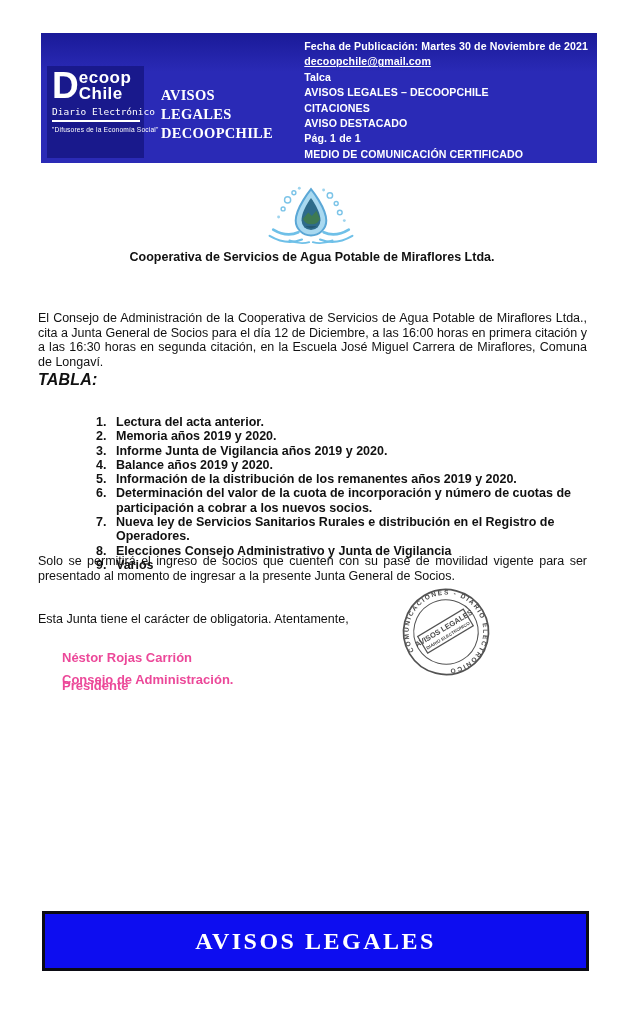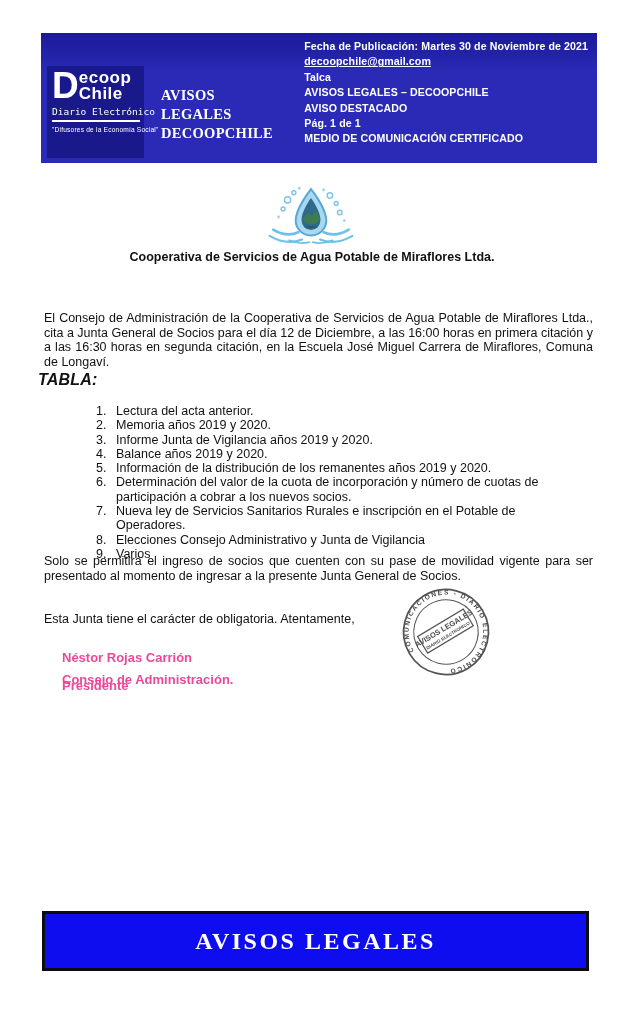--- a/index.html
+++ b/index.html
@@ -38,26 +38,26 @@
     font-size:10.6px; font-weight:bold; line-height:15.4px; letter-spacing:0.1px;
   }
   .hdr-email { text-decoration:underline; cursor:pointer; }
 
   
   .drop-logo { position:absolute; left:266px; top:183px; width:90px; height:68px; }
 
   
   .org-title { position:absolute; left:38px; top:250px; width:548px; text-align:center;
     font-size:12.5px; font-weight:bold; color:#111; }
-  .para { position:absolute; left:44px; width:549px; font-size:12.5px; line-height:14.6px;
+  .para { position:absolute; left:38px; width:549px; font-size:12.5px; line-height:14.6px;
     text-align:justify; color:#111; }
   .para1 { top:311px; }
   .tabla { position:absolute; left:38px; top:371px; font-size:16px; font-weight:bold;
     font-style:italic; color:#111; letter-spacing:0.2px; }
-  .agenda { position:absolute; left:38px; top:404px; width:549px; }
+  .agenda { position:absolute; left:38px; top:415px; width:549px;font-weight:bold; }
   .agenda ol { margin:0; padding-left:72px; }
   .agenda li { font-size:12.5px; line-height:14.3px; color:#111; padding-left:6px; }
   .para2 { top:554px; }
   .para3 { top:612px; width:420px; text-align:left; }
   .sig { position:absolute; left:38px; font-size:13px; font-weight:bold; color:#ec4899;padding-left:24px; }
   .sig-name { top:650px; }
   .sig-role { top:678px; }
   .sig-org  { top:672px; }
 
   
@@ -99,20 +99,21 @@
       <div>AVISOS</div>
       <div>LEGALES</div>
       <div>DECOOPCHILE</div>
     </div>
 
     <div class="hdr-info">
       <div>Fecha de Publicación: Martes 30 de Noviembre de 2021</div>
       <div class="hdr-email">decoopchile@gmail.com</div>
       <div>Talca</div>
       <div>AVISOS LEGALES – DECOOPCHILE</div>
+      <div>CITACIONES</div>
       <div>AVISO DESTACADO</div>
       <div>Pág. 1 de 1</div>
       <div>MEDIO DE COMUNICACIÓN CERTIFICADO</div>
     </div>
   </div>
 
   <div class="drop-logo">
     <svg viewBox="0 0 100 72" width="90" height="68">
 
       <g fill="none" stroke="#6fc0e8" stroke-linecap="round">
@@ -154,21 +155,21 @@
   <div class="tabla">TABLA:</div>
 
   <div class="agenda">
     <ol>
       <li>Lectura del acta anterior.</li>
       <li>Memoria años 2019 y 2020.</li>
       <li>Informe Junta de Vigilancia  años 2019 y 2020.</li>
       <li>Balance años 2019 y 2020.</li>
       <li>Información de la distribución de los remanentes años 2019 y 2020.</li>
       <li>Determinación del valor de la cuota de incorporación y número de cuotas de participación a cobrar a los nuevos socios.</li>
-      <li>Nueva ley de Servicios Sanitarios Rurales e inscripción en el Potable de Operadores.</li>
+      <li>Nueva ley de Servicios Sanitarios Rurales e distribución en el Registro de Operadores.</li>
       <li>Elecciones Consejo Administrativo y Junta de Vigilancia</li>
       <li>Varios</li>
     </ol>
   </div>
 
   <div class="para para2">Solo se permitirá el ingreso de socios que cuenten con su pase de movilidad vigente para ser presentado al momento de ingresar a la presente Junta General de Socios.</div>
 
   <div class="para para3">Esta Junta tiene el carácter de obligatoria. Atentamente,</div>
 
   <div class="sig sig-name">Néstor Rojas Carrión</div>

